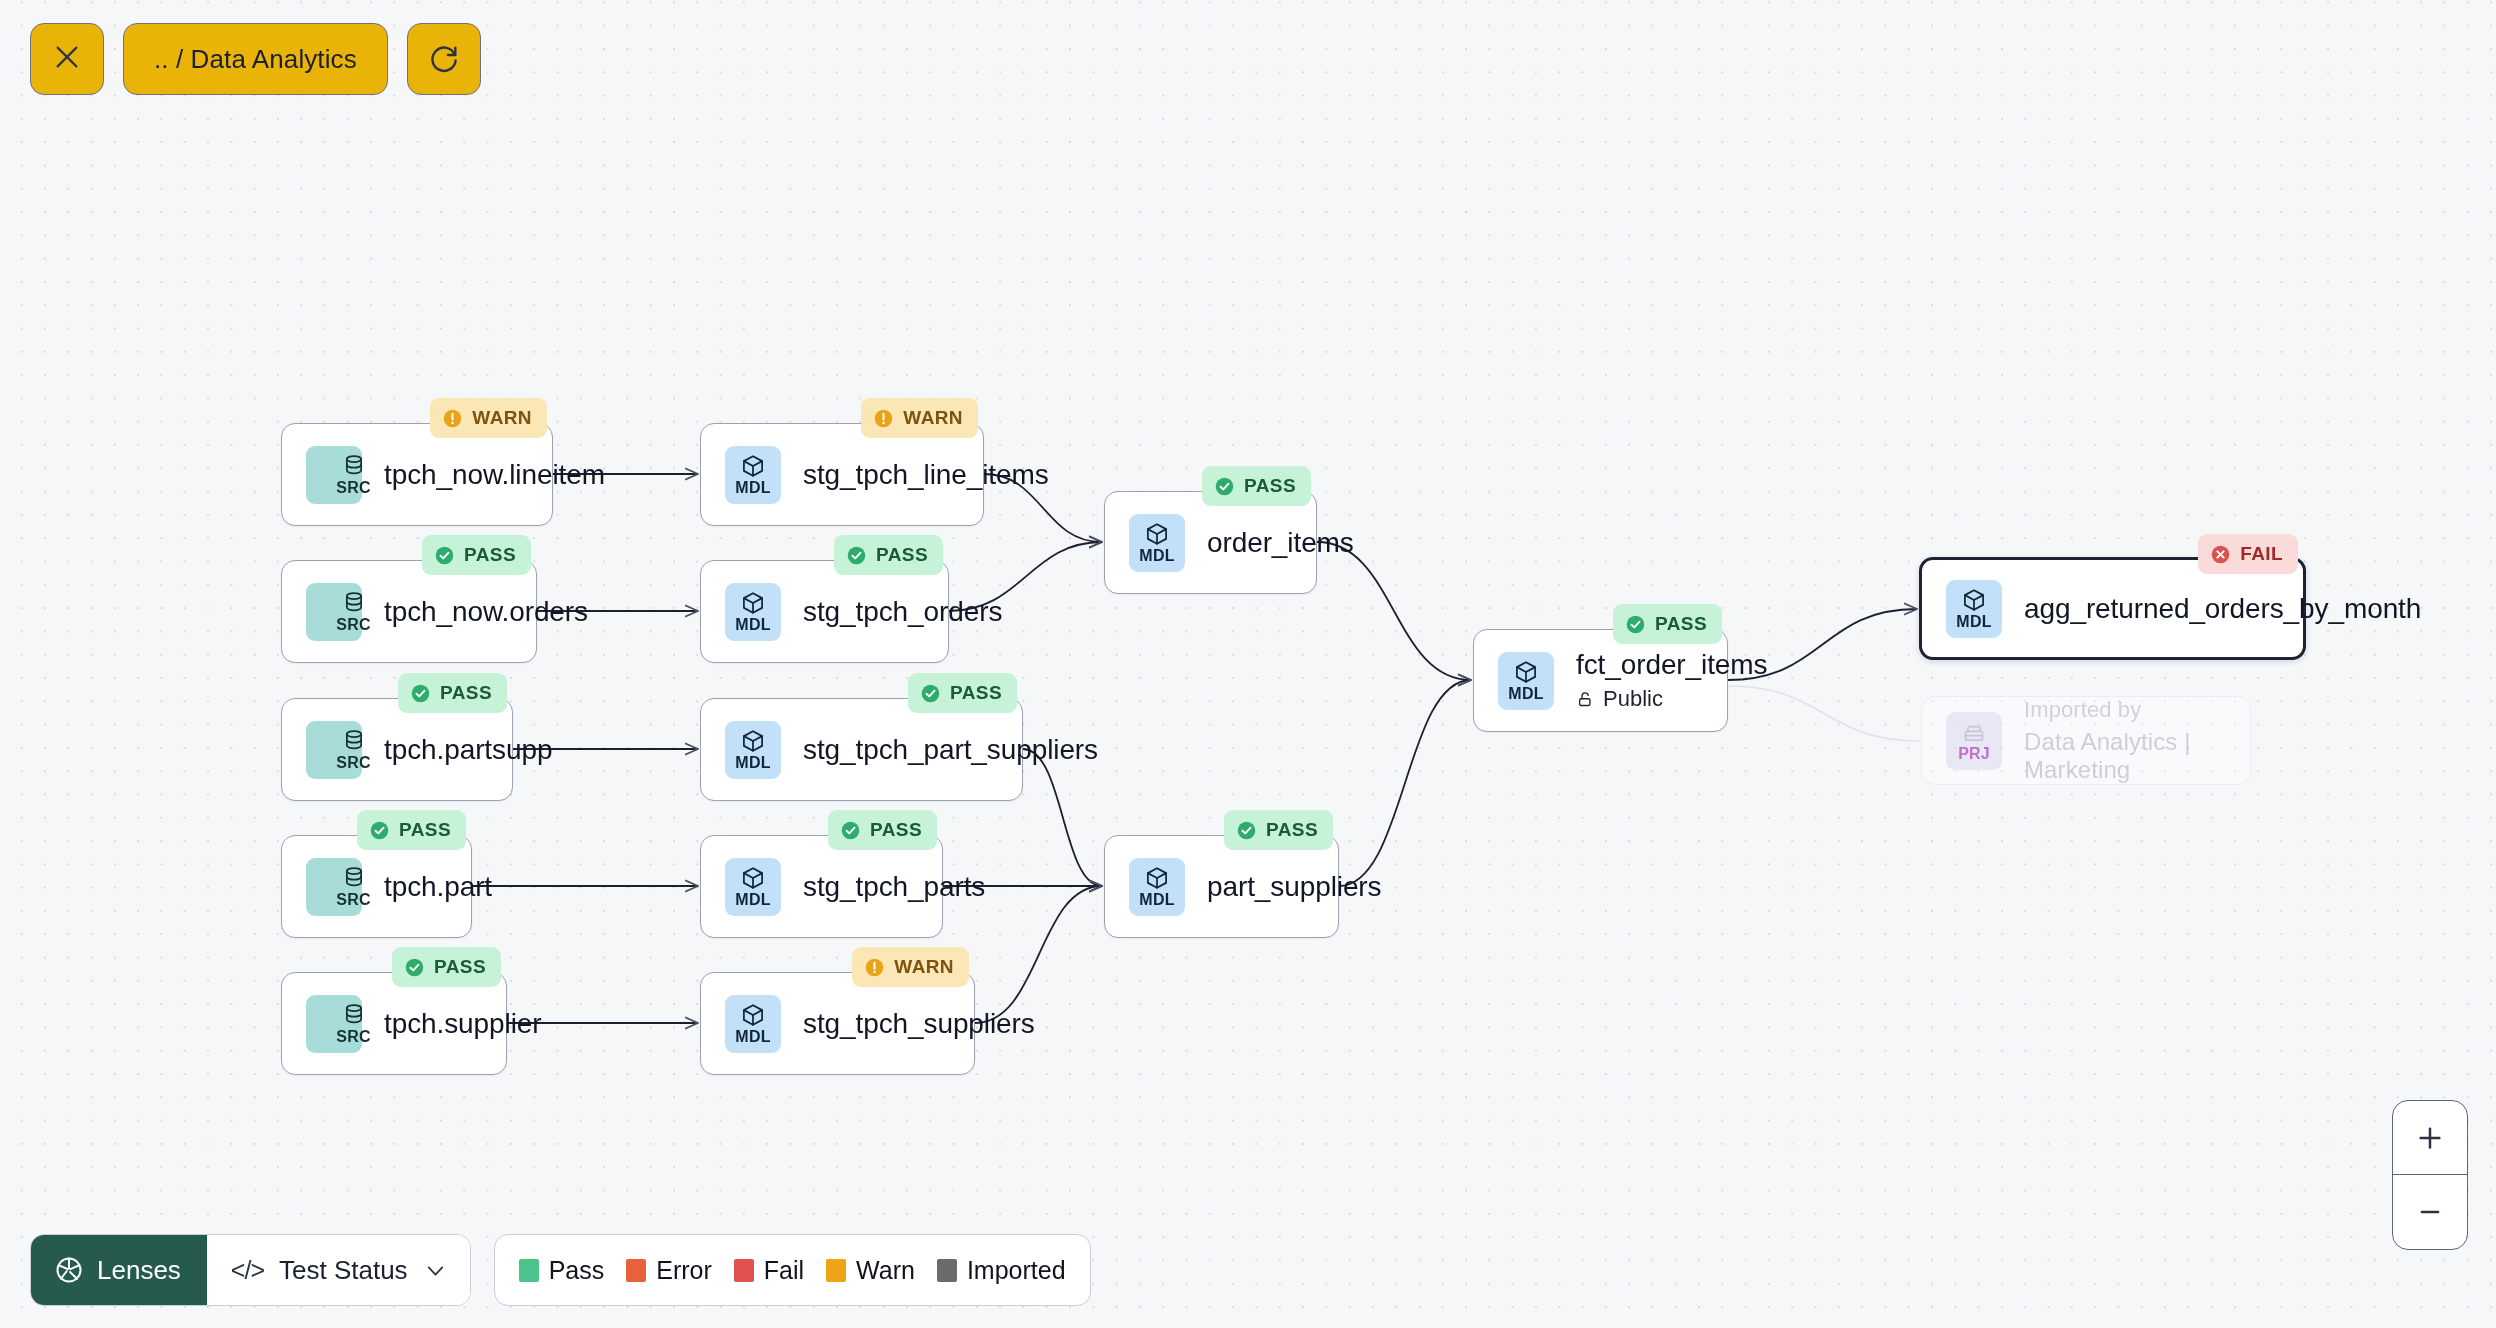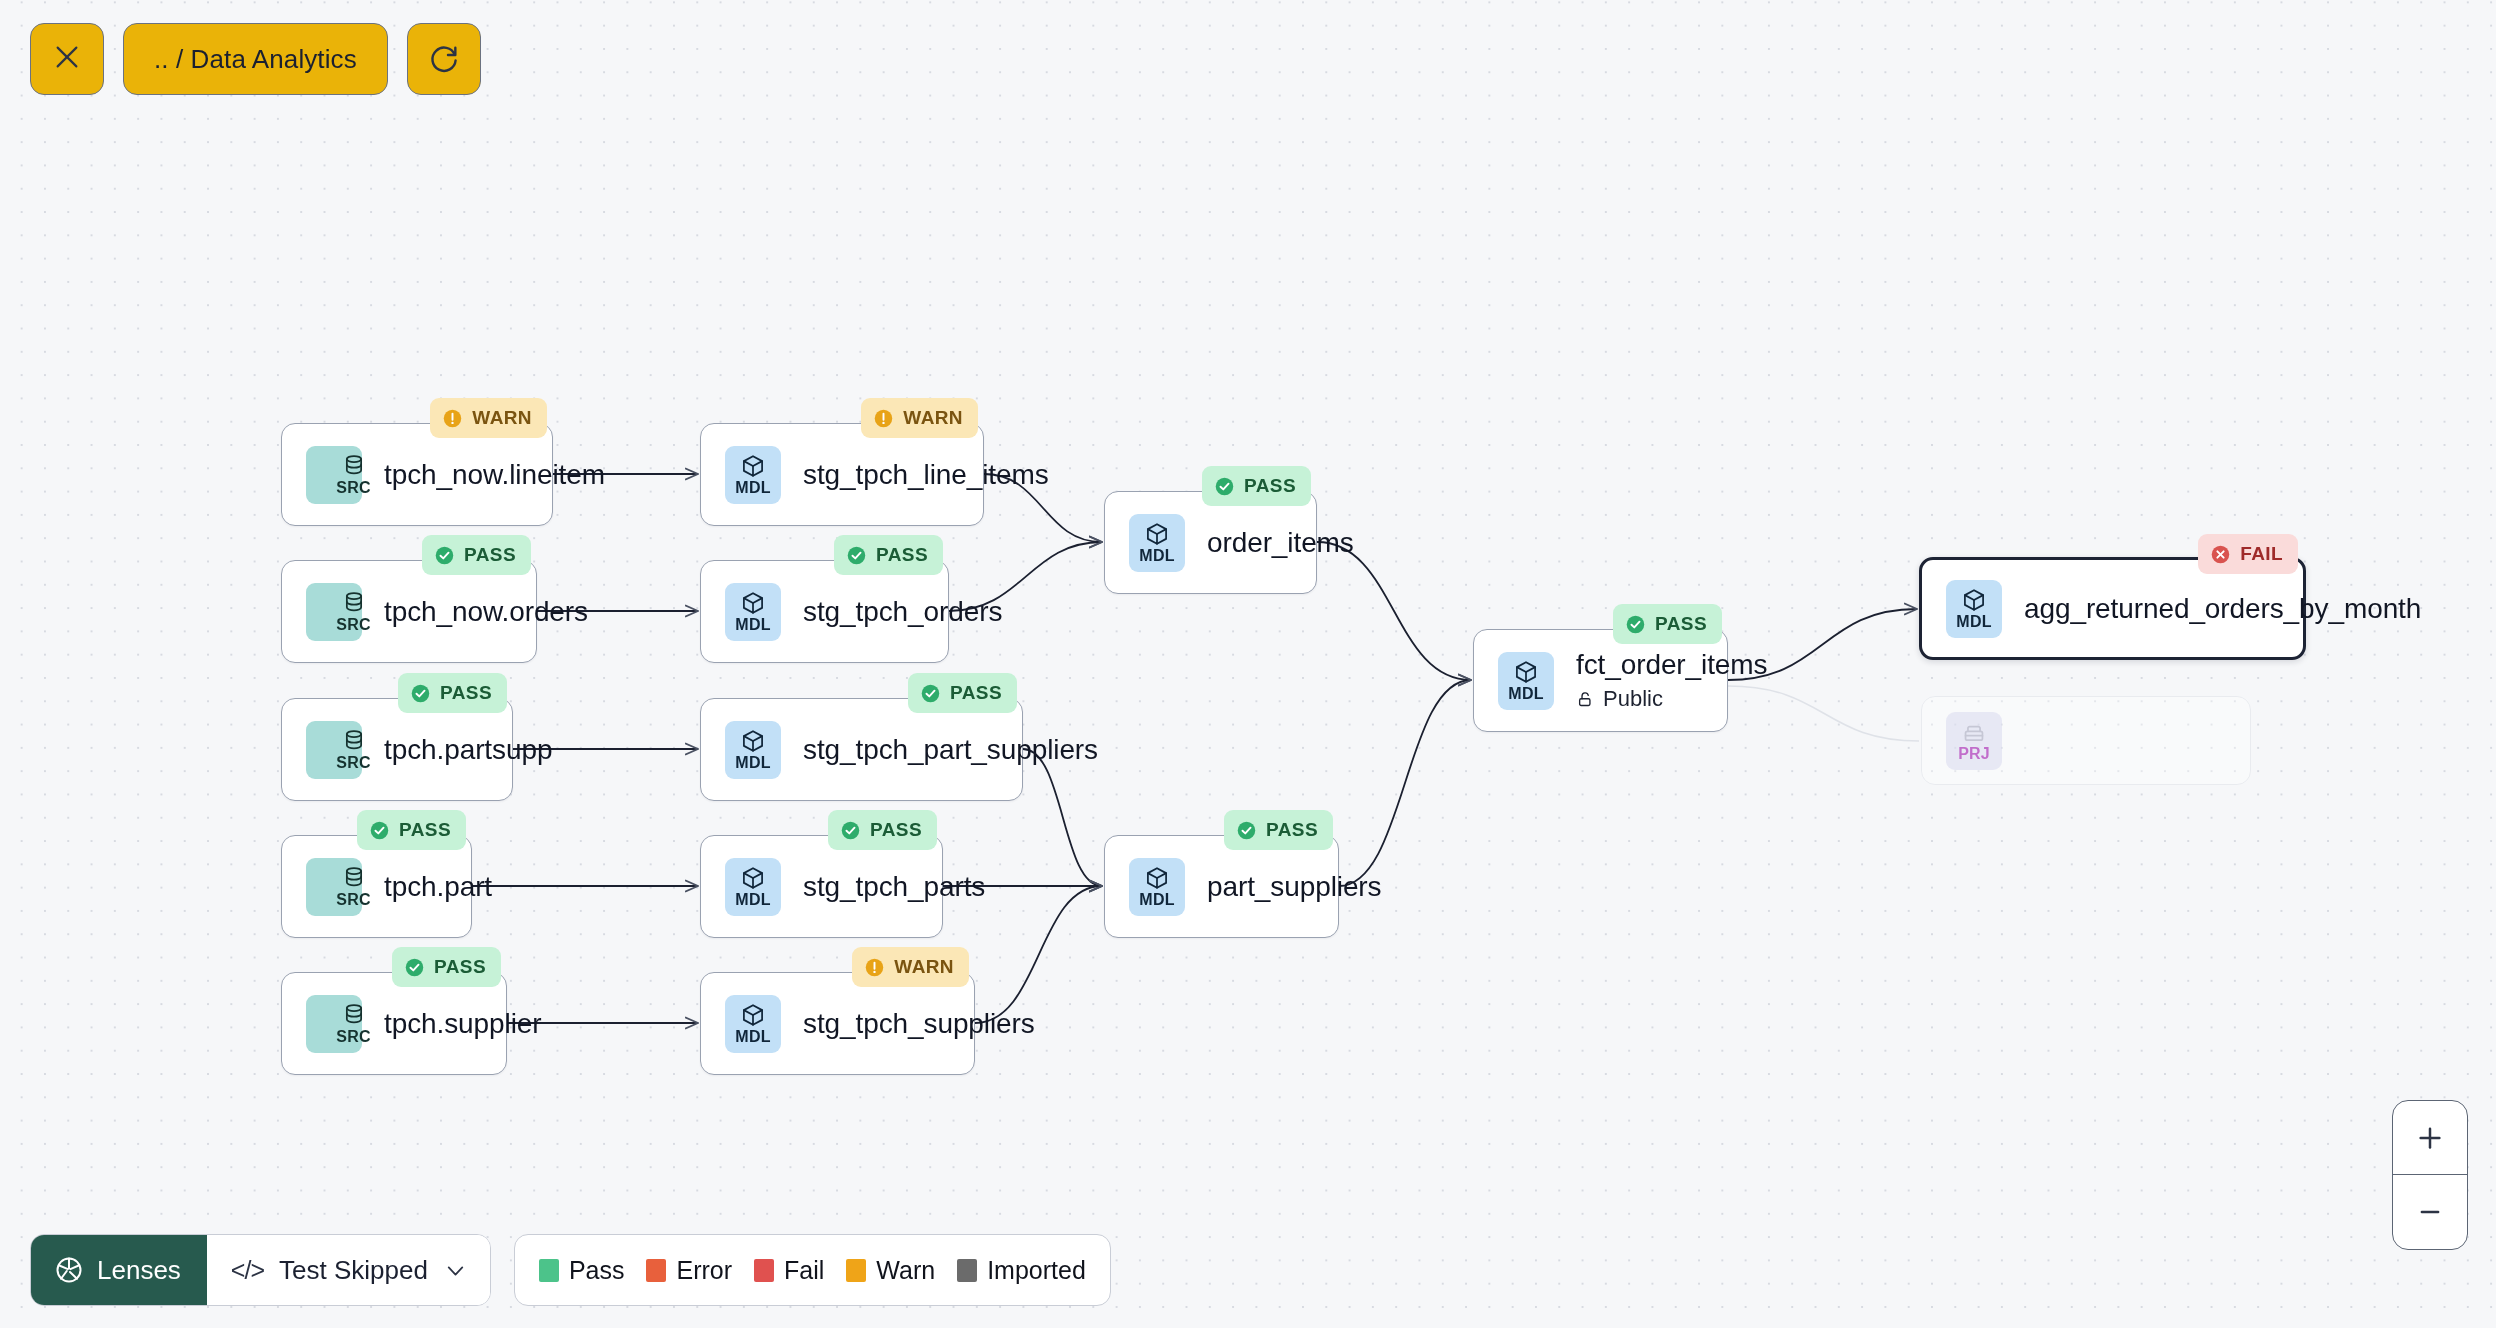--- a/index.html
+++ b/index.html
@@ -676,40 +676,44 @@
       <div class="node ghost" style="left: 1921px; top: 696px; width: 330px; height: 89px;">
         <div class="type-badge tb-prj">
           <span>
             <svg viewBox="0 0 24 24" fill="none" stroke="#a9abc0" stroke-width="1.6" stroke-linecap="round" stroke-linejoin="round">
               <rect x="4.2" y="11.4" width="15.6" height="8.2" rx="1.6"></rect>
               <path d="M6.4 11.4 V8.6 a1.6 1.6 0 0 1 1.6-1.6 h8 a1.6 1.6 0 0 1 1.6 1.6 v2.8"></path>
               <line x1="4.2" y1="15.4" x2="19.8" y2="15.4"></line>
             </svg>
           </span>
           <span class="tb-text">PRJ</span>
+        </div>
+        <div class="node-body">
+          <div class="ghost-label">Imported by</div>
+          <div class="ghost-value">Data Analytics | Marketing</div>
         </div>
       </div>
     </div>
 </div>
 
 <div id="bottombar">
 
   <div id="lens-group">
     <div id="lenses-btn">
       <span>
         <svg viewBox="0 0 24 24" fill="none" stroke="#ffffff" stroke-width="1.6">
           <circle cx="12" cy="12" r="9.2"></circle>
           <path d="M12 2.8 L12 10.4 M20.2 8.2 L13.1 11.3 M18.4 19 L12.8 13.6 M5.6 19 L10.2 12.8 M3.8 8.2 L11.1 11.3" stroke-linecap="round"></path>
         </svg>
       </span>
       <span>Lenses</span>
     </div>
     <div id="test-status-btn">
       <span class="codeicon">&lt;/&gt;</span>
-      <span>Test Skipped</span>
+      <span>Test Status</span>
       <span class="chev">
         <svg viewBox="0 0 24 24" fill="none" stroke="#2c3344" stroke-width="1.7" stroke-linecap="round" stroke-linejoin="round">
           <polyline points="5.5,9 12,16 18.5,9"></polyline>
         </svg>
       </span>
     </div>
   </div>
 
   <div id="legend">
       <div class="legend-item">

